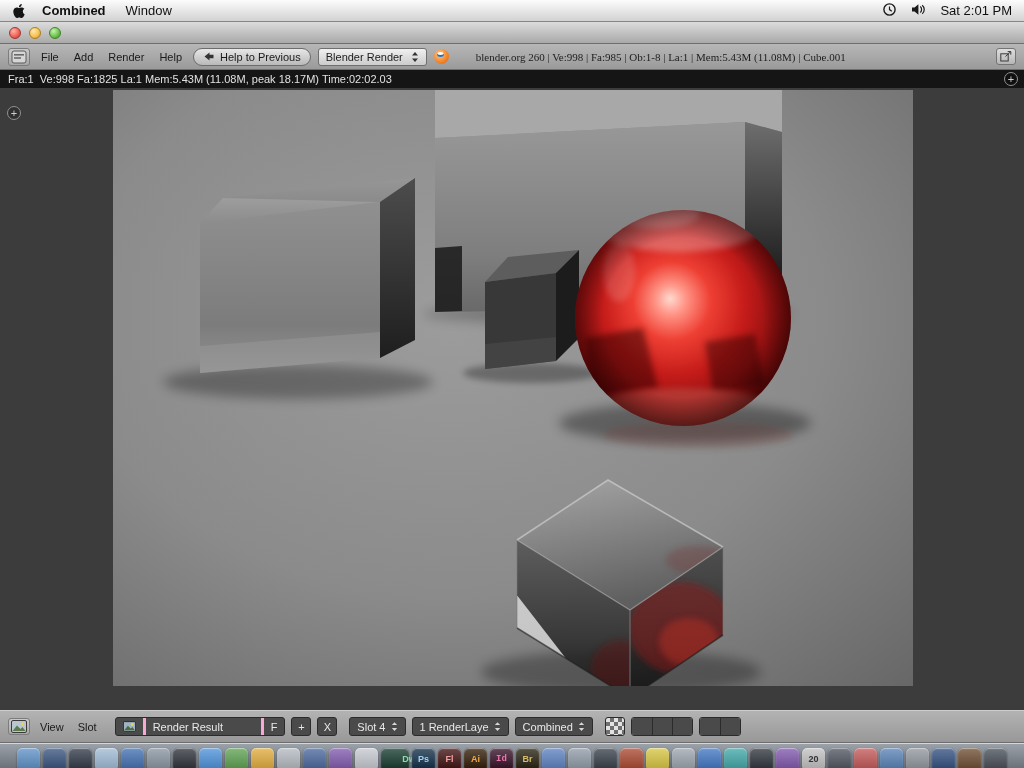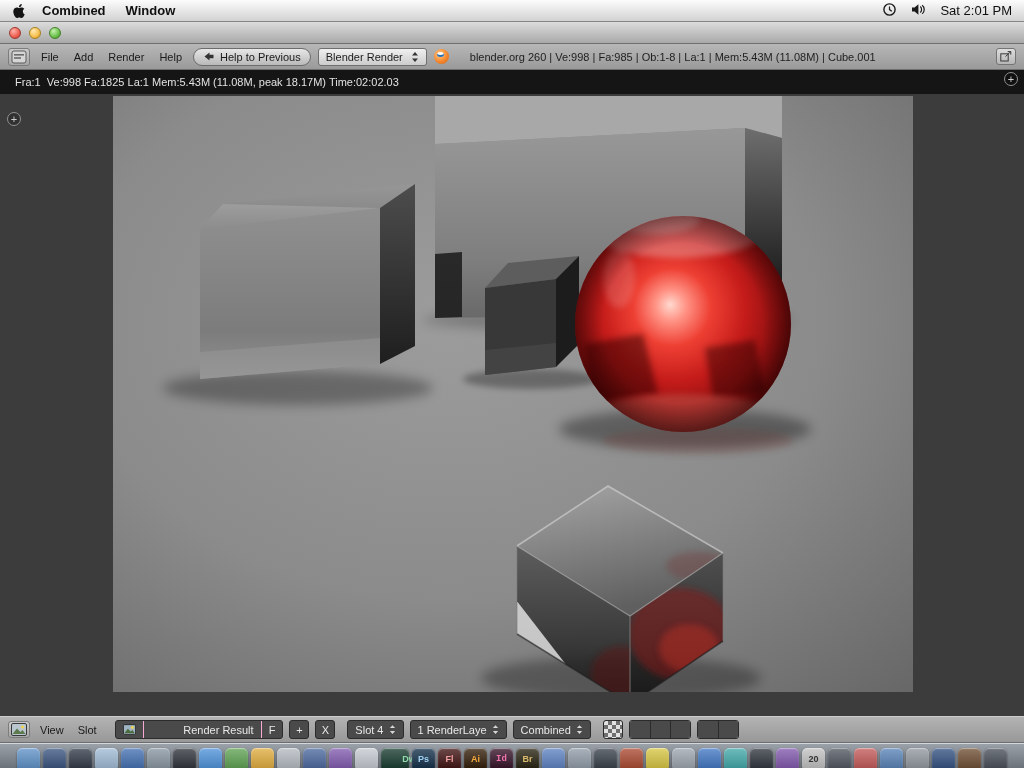--- a/index.html
+++ b/index.html
@@ -4,21 +4,21 @@
 <style>
   * { margin:0; padding:0; box-sizing:border-box; }
   html,body { width:1024px; height:768px; }
   body { font-family:"Liberation Sans", sans-serif; background:#000; }
   #screen { position:relative; width:1024px; height:768px; overflow:hidden; background:#3c3c3c; }
 
   
   .menubar { height:22px; background:linear-gradient(#fcfcfc,#d2d2d2); border-bottom:1px solid #868686;
              display:flex; align-items:center; padding:0 12px; font-size:13px; color:#101010; }
   .apple { display:flex; align-items:center; margin-right:6px; }
-  .mb-item { padding:0 10px;font-weight:bold; }
+  .mb-item { padding:0 10px; }
   .bold { font-weight:bold; }
   .mb-right { margin-left:auto; display:flex; align-items:center; gap:14px; }
   .mb-clock { font-size:13px; }
 
   
   .titlebar { height:22px; background:linear-gradient(#dcdcdc,#a9a9a9); border-bottom:1px solid #6e6e6e;
               position:relative; display:flex; align-items:center; }
   .lights { display:flex; gap:8px; padding-left:9px; position:relative; z-index:2; }
   .light { width:12px; height:12px; border-radius:50%; }
   .light.red   { background:radial-gradient(circle at 35% 30%, #ffb3aa, #ee5f52 60%, #b8382c); border:1px solid #9c3a30; }
@@ -37,44 +37,44 @@
                border-radius:3px; background:linear-gradient(#c9c9c9,#a8a8a8); }
   .menu-label { padding:0 4px; cursor:default; }
   .btn-pill { display:flex; align-items:center; gap:5px; background:linear-gradient(#e7e7e7,#b9b9b9);
               border:1px solid #6c6c6c; border-radius:9px; height:18px; padding:0 9px; }
   .select-light { display:flex; align-items:center; gap:8px; background:linear-gradient(#f0f0f0,#cccccc);
                   border:1px solid #6f6f6f; border-radius:3px; height:18px; padding:0 7px; color:#1c1c1c; }
   .blender-logo { width:15px; height:15px; border-radius:50%;
                   background:radial-gradient(circle at 38% 35%, #ffc886, #f5872d 55%, #cf6117); position:relative; }
   .blender-logo::after { content:""; position:absolute; left:3px; top:3px; width:7px; height:5px; border-radius:50%;
                          background:#fdfdfd; box-shadow:inset 0 -2px 0 #2d6ca5; }
-  .hstats { margin-left:14px; white-space:nowrap; color:#1e1e1e; }
+  .hstats { margin-left:20px; white-space:nowrap; color:#1e1e1e;font-family:Liberation Serif, serif; }
   .win-btn { margin-left:auto; width:20px; height:17px; border:1px solid #747474; border-radius:3px;
              background:linear-gradient(#dedede,#b6b6b6); display:flex; align-items:center; justify-content:center; }
 
   
-  .statsbar { height:24px; background:#151515; color:#e2e2e2; font-size:11px; display:flex; align-items:center;
-              padding:0 15px; position:relative; white-space:pre; }
+  .statsbar { height:18px; background:#151515; color:#e2e2e2; font-size:11px; display:flex; align-items:center;
+              padding:0 8px; position:relative; white-space:pre; }
   .plus-circle { width:14px; height:14px; border-radius:50%; border:1px solid #919191; color:#cdcdcd;
                  font-size:11px; line-height:12px; text-align:center; background:rgba(0,0,0,.2); }
   .statsbar .plus-circle { position:absolute; right:6px; top:2px; }
 
   
   .viewport { position:relative; height:622px; background:#3c3c3c; }
   .viewport .plus-circle { position:absolute; left:7px; top:18px; }
   .render { position:absolute; left:113px; top:2px; display:block; }
 
   
-  .eheader { height:27px; background:linear-gradient(#b3b3b3,#989898); border-top:1px solid #cdcdcd;
+  .eheader { height:33px; background:linear-gradient(#b3b3b3,#989898); border-top:1px solid #cdcdcd;
              border-bottom:1px solid #6d6d6d; display:flex; align-items:center; gap:6px; padding:0 8px;
              font-size:11px; color:#1a1a1a; }
   .widget-dark { display:flex; align-items:stretch; background:#4a4a4a; color:#e8e8e8; border:1px solid #2b2b2b;
                  border-radius:3px; height:19px; overflow:hidden; }
   .seg { padding:0 7px; display:flex; align-items:center; gap:5px; }
-  .seg + .seg { border-left:1px solid #f9a8d4;justify-content:flex-end; }
+  .seg + .seg { border-left:3px solid #f9a8d4; }
   .sq-btn { min-width:20px; height:19px; border:1px solid #2b2b2b; border-radius:3px; background:#4a4a4a;
             color:#e8e8e8; display:flex; align-items:center; justify-content:center; font-size:11px; }
   .checker { background-image:
       linear-gradient(45deg,#6f6f6f 25%,transparent 25%,transparent 75%,#6f6f6f 75%),
       linear-gradient(45deg,#6f6f6f 25%,#e2e2e2 25%,#e2e2e2 75%,#6f6f6f 75%);
       background-position:0 0,4px 4px; background-size:8px 8px; }
   .half-bw { background:linear-gradient(135deg,#e5e5e5 50%,#2c2c2c 50%); }
   .lightface { background:#d9d9d9; }
   .toggle-group { display:flex; border:1px solid #2b2b2b; border-radius:3px; overflow:hidden; height:19px; }
   .toggle-group .t { width:20px; height:100%; background:#4a4a4a; }

